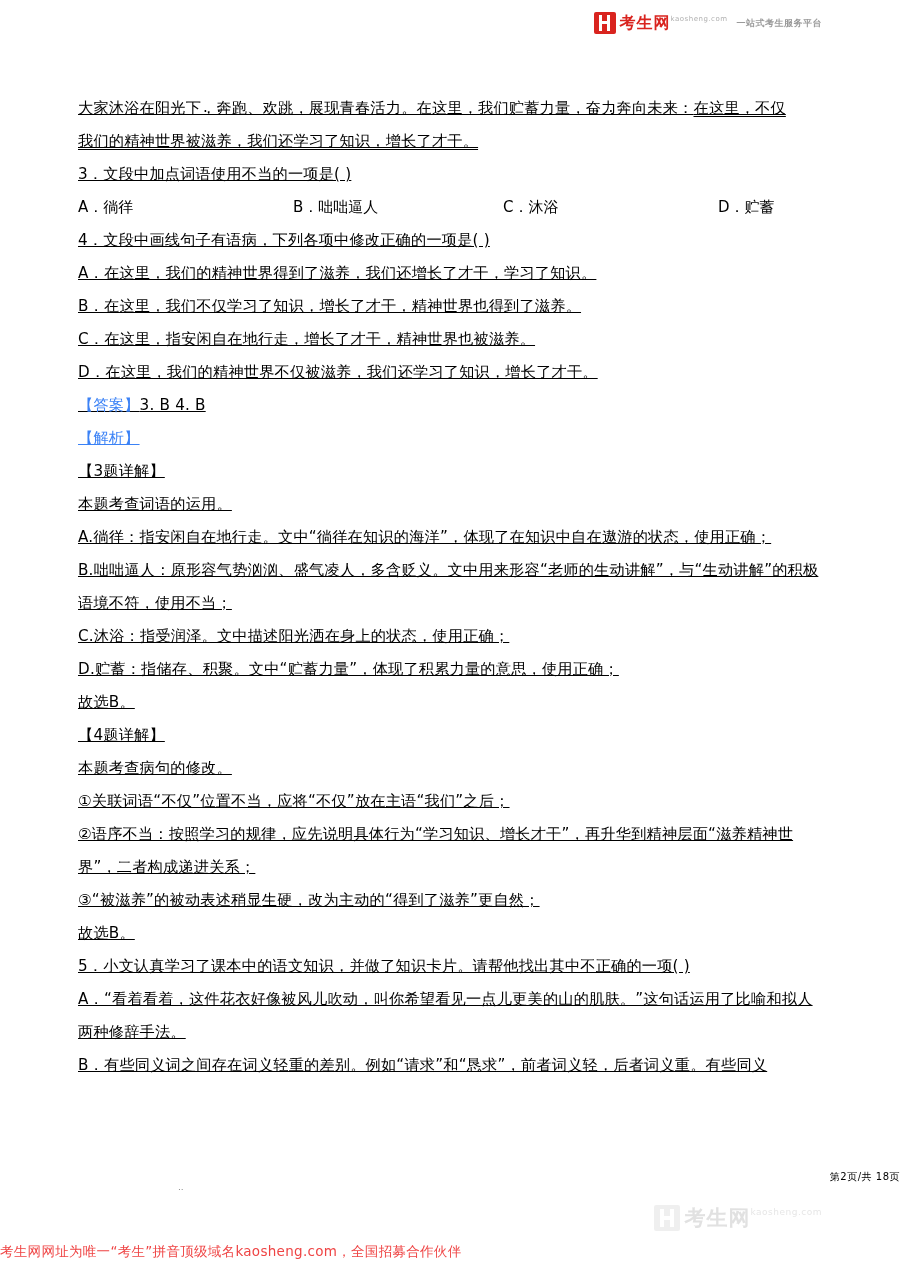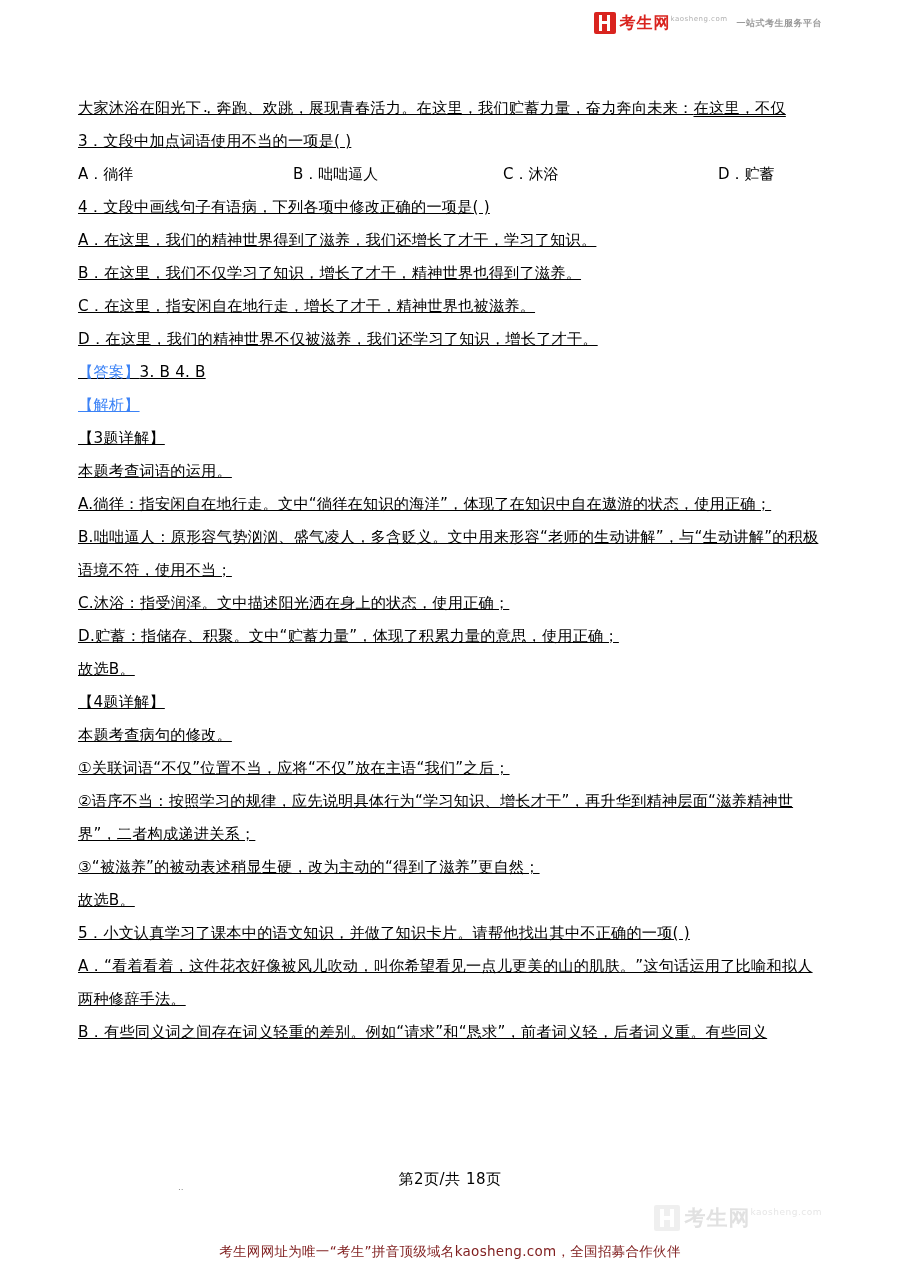--- a/index.html
+++ b/index.html
@@ -111,22 +111,22 @@
     color: #000;
     line-height: 10px;
   }
 
   
   .page-num {
     position: absolute;
     left: 0;
     top: 1170px;
     width: 900px;
-    text-align: center;
-    font-size: 15px;
+    text-align: right;
+    font-size: 10px;
     letter-spacing: 0.5px;
   }
   .footer-logo {
     position: absolute;
     right: 78px;
     top: 1205px;
     display: flex;
     align-items: center;
     opacity: 0.55;
   }
@@ -135,23 +135,22 @@
   }
   .footer-logo .logo-mark::before { left: 6px; top: 4px; width: 4px; height: 18px; }
   .footer-logo .logo-mark::after  { left: 16px; top: 4px; width: 4px; height: 18px; }
   .footer-logo .logo-bridge { left: 6px; top: 11px; width: 14px; height: 4px; }
   .footer-logo .logo-cn { font-size: 21px; line-height: 21px; color: #c9c9c9; }
   .footer-logo .logo-en { font-size: 9px; color: #d2d2d2; }
   .footer-note {
     position: absolute;
     left: 0; top: 1243px;
     width: 900px;
-    text-align: center;
     font-size: 13.5px;
-    color: #7f1d1d;
+    color: #ef4444;
     letter-spacing: 0.3px;
   }
   .tiny-mark {
     position: absolute;
     left: 178px;
     top: 1182px;
     font-size: 9px;
     color: #888;
   }
 </style>
@@ -171,20 +170,21 @@
 
 <div class="page">
 
   <p class="para"><span>大家沐浴在阳光下，奔跑、欢跳，展现青春活力。在这里，我们贮蓄力量，奋力奔向未来：</span><span class="u">在这里，不仅</span></p>
 
   <div style="position:relative;height:0;">
     <span class="dotline" style="left:125px; top:-18px;">· ·</span>
     <span class="dotline" style="left:517px; top:-18px;">· ·</span>
   </div>
 
+  <p class="para"><span class="u">我们的精神世界被滋养，我们还学习了知识，增长了才干。</span></p>
 
   <p class="para">3．文段中加点词语使用不当的一项是(       )</p>
 
   <div class="opt-row">
     <span class="w1">A．徜徉</span>
     <span class="w2">B．咄咄逼人</span>
     <span class="w3">C．沐浴</span>
     <span>D．贮蓄</span>
   </div>
 

